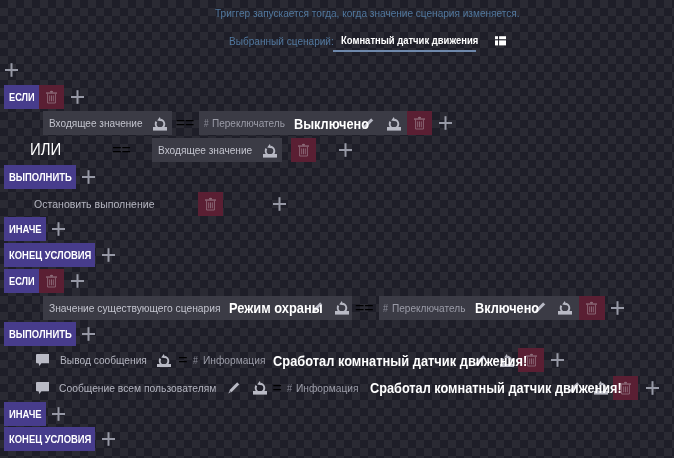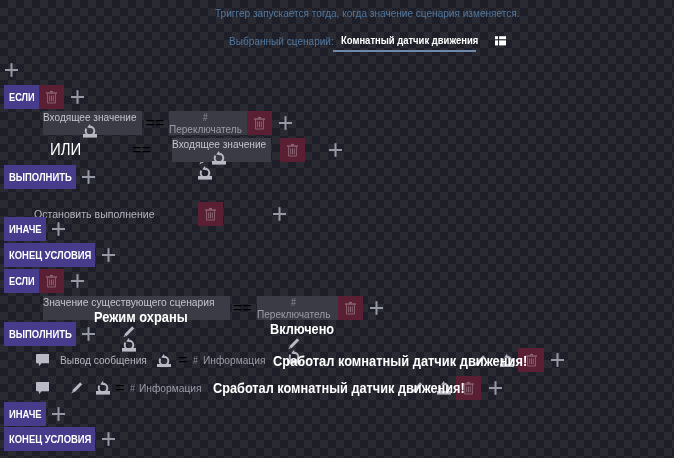--- a/index.html
+++ b/index.html
@@ -30,21 +30,21 @@
 
   
   .row{position:absolute;display:flex;align-items:center;height:24px;white-space:nowrap;}
 
   .kw{color:#fff;font-size:11.2px;background:#473c8c;height:24px;
       display:flex;align-items:center;padding:0 4.4px 0 5px;box-sizing:border-box;}
   .del{background:#5a1f33;width:25.2px;height:24px;display:flex;align-items:center;justify-content:center;}
   .plus{width:13px;height:24px;display:flex;align-items:center;justify-content:center;}
   .ico{height:24px;display:flex;align-items:center;justify-content:center;}
 
-  .pill{background:#3b3b45;height:24px;display:flex;align-items:center;padding:0 5.8px 0 5.5px;box-sizing:border-box;flex-direction:column;}
+  .pill{background:#3b3b45;height:24px;display:flex;align-items:center;padding:0 5.8px 0 5.5px;box-sizing:border-box;}
   .t,.dim,.plaintext{color:#c3c4ce;font-size:11.2px;}
   .dim{color:#9b9ca8;}
   .plaintext{color:#b4b5c0;}
   .tb{color:#ffffff;font-size:15px;}
   .hash{color:#8b8c98;font-size:11.2px;}
   .eq{display:flex;align-items:center;}
   .orop{color:#ffffff;font-size:16px;line-height:1;}
   svg{display:block;}
 </style>
 </head>
@@ -175,21 +175,21 @@
         <span>
           <svg width="13" height="14" viewBox="0 0 13 14">
             <g fill="#9799a6">
               <rect x="5.5" y="0.2" width="2" height="13.6"></rect>
               <rect x="0" y="6" width="13" height="2"></rect>
             </g>
           </svg>
         </span>
       </div>
     </div>
-    <div class="row" style="left: 50px; top: 138.3px; gap: 9px;">
+    <div class="row" style="left: 30px; top: 138.3px; gap: 9px;">
       <span class="orop"><span class="sq" style="transform: scaleX(0.931343); width: 31.2px;">ИЛИ</span></span>
       <span style="width: 20.53px; display: inline-block;"></span>
       <span style="width: 3.5px; display: inline-block;"></span>
       <span class="eq">==</span>
       <span style="width: 3.22px; display: inline-block;"></span>
       <div class="pill" style="padding-right: 4.61px; padding-left: 0px;">
         <span style="width: 5.69px; display: inline-block;"></span>
         <span class="t"><span class="sq" style="transform: scaleX(0.905905); width: 94.2px;">Входящее значение</span></span>
         <span style="width: 11.02px; display: inline-block;"></span>
         <div class="ico">
@@ -235,21 +235,21 @@
         <span>
           <svg width="13" height="14" viewBox="0 0 13 14">
             <g fill="#9799a6">
               <rect x="5.5" y="0.2" width="2" height="13.6"></rect>
               <rect x="0" y="6" width="13" height="2"></rect>
             </g>
           </svg>
         </span>
       </div>
     </div>
-    <div class="row" style="left: 33.9px; top: 202px; gap: 21px;">
+    <div class="row" style="left: 33.9px; top: 192px; gap: 21px;">
       <span class="plaintext"><span class="sq" style="transform: scaleX(0.943133); width: 120.5px;">Остановить выполнение</span></span>
       <span style="width: 1.81px; display: inline-block;"></span>
       <div class="del">
         <span>
           <svg width="13" height="14" viewBox="0 0 13 14">
             <ellipse cx="6.5" cy="1.8" rx="1.55" ry="0.95" fill="#8d6c79"></ellipse>
             <g fill="none" stroke="#8d6c79" stroke-width="0.9">
               <path d="M2.6 3.6 v9.4 h7.8 v-9.4"></path>
               <path d="M4.7 5.4 v5.9 M6.5 5.4 v5.9 M8.3 5.4 v5.9"></path>
             </g>
@@ -323,21 +323,21 @@
           <svg width="13" height="14" viewBox="0 0 13 14">
             <g fill="#9799a6">
               <rect x="5.5" y="0.2" width="2" height="13.6"></rect>
               <rect x="0" y="6" width="13" height="2"></rect>
             </g>
           </svg>
         </span>
       </div>
     </div>
     <div class="row" style="left: 43.3px; top: 295.5px;">
-      <div class="pill" style="padding-right: 15px; padding-left: 0px;">
+      <div class="pill" style="padding-right: 3px; padding-left: 0px;">
         <span style="width: 5.5px; display: inline-block;"></span>
         <span class="t"><span class="sq" style="transform: scaleX(0.916576); width: 171.5px;">Значение существующего сценария</span></span>
         <span style="width: 9.11px; display: inline-block;"></span>
         <span class="tb"><span class="sqb" style="transform: scaleX(0.856519); width: 69.9px;">Режим охраны</span></span>
         <span style="width: 11.41px; display: inline-block;"></span>
         <div class="ico">
           <span>
             <svg width="12.2" height="12.8" viewBox="0 0 12.2 12.8">
               <g stroke="#b9bac5" stroke-width="3.0" fill="none">
                 <line x1="10.3" y1="2.3" x2="2.4" y2="10.2"></line>
@@ -520,20 +520,21 @@
         <span>
           <svg width="13.6" height="12" viewBox="0 0 13.6 12">
             <g fill="#b9bac5">
               <rect x="0" y="0" width="13.6" height="9.2" rx="0.9"></rect>
               <path d="M2.3 8.6 L5.8 8.6 L3.5 12.0 Z"></path>
             </g>
           </svg>
         </span>
       </div>
       <span style="width: 10.3px; display: inline-block;"></span>
+      <span class="plaintext"><span class="sq" style="transform: scaleX(0.920051); width: 157.3px;">Сообщение всем пользователям</span></span>
       <span style="width: 11.42px; display: inline-block;"></span>
       <div class="ico">
         <span>
           <svg width="12.2" height="12.8" viewBox="0 0 12.2 12.8">
             <g stroke="#b9bac5" stroke-width="3.0" fill="none">
               <line x1="10.3" y1="2.3" x2="2.4" y2="10.2"></line>
             </g>
             <path d="M1.75 9.7 L2.95 10.9 L0.25 12.4 Z" fill="#b9bac5"></path>
             <g stroke="#3b3b45" stroke-width="0.55" fill="none">
               <line x1="9.2" y1="1.25" x2="11.3" y2="3.4"></line>

